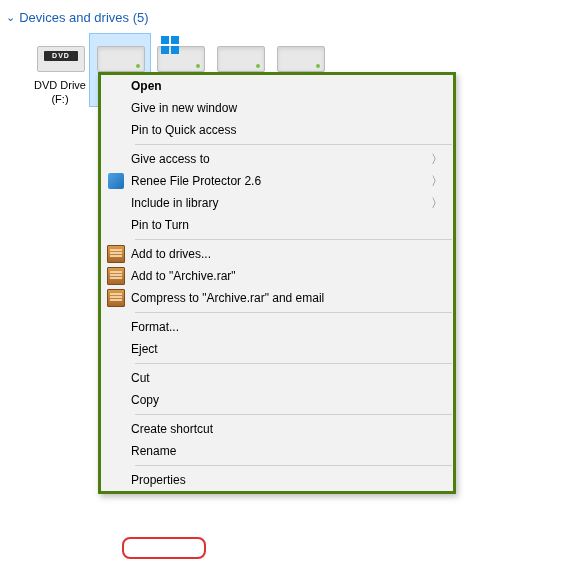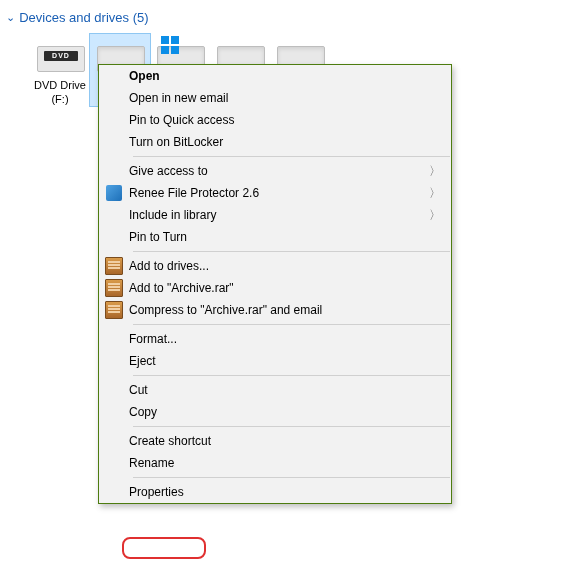--- a/index.html
+++ b/index.html
@@ -120,25 +120,25 @@
     background: #0c8ee7;
   }
   .winlogo span:nth-child(1){top:0;left:0;}
   .winlogo span:nth-child(2){top:0;left:10px;}
   .winlogo span:nth-child(3){top:10px;left:0;}
   .winlogo span:nth-child(4){top:10px;left:10px;}
 
   
   .context-menu {
     position: absolute;
-    top: 64px;
+    top: 72px;
     left: 98px;
     width: 352px;
     background: #f2f2f2;
-    border: 1px solid #4d7c0f;
+    border: 3px solid #4d7c0f;
     box-shadow: 2px 3px 6px rgba(0,0,0,0.25);
   }
   .cm-row {
     display: flex;
     align-items: center;
     height: 22px;
     padding-right: 10px;
     white-space: nowrap;
   }
   .cm-row .cm-text {
@@ -248,29 +248,25 @@
   </div>
 
   <div class="context-menu">
 
     <div class="cm-row default-item">
       <div class="cm-icon-col"></div>
       <span class="cm-text">Open</span>
     </div>
     <div class="cm-row">
       <div class="cm-icon-col"></div>
-      <span class="cm-text">Open in new email</span>
+      <span class="cm-text">Give in new window</span>
     </div>
     <div class="cm-row">
       <div class="cm-icon-col"></div>
       <span class="cm-text">Pin to Quick access</span>
-    </div>
-    <div class="cm-row">
-      <div class="cm-icon-col"></div>
-      <span class="cm-text">Turn on BitLocker</span>
     </div>
 
     <div class="cm-sep"></div>
 
     <div class="cm-row">
       <div class="cm-icon-col"></div>
       <span class="cm-text">Give access to</span>
       <span class="cm-sub">〉</span>
     </div>
     <div class="cm-row">

